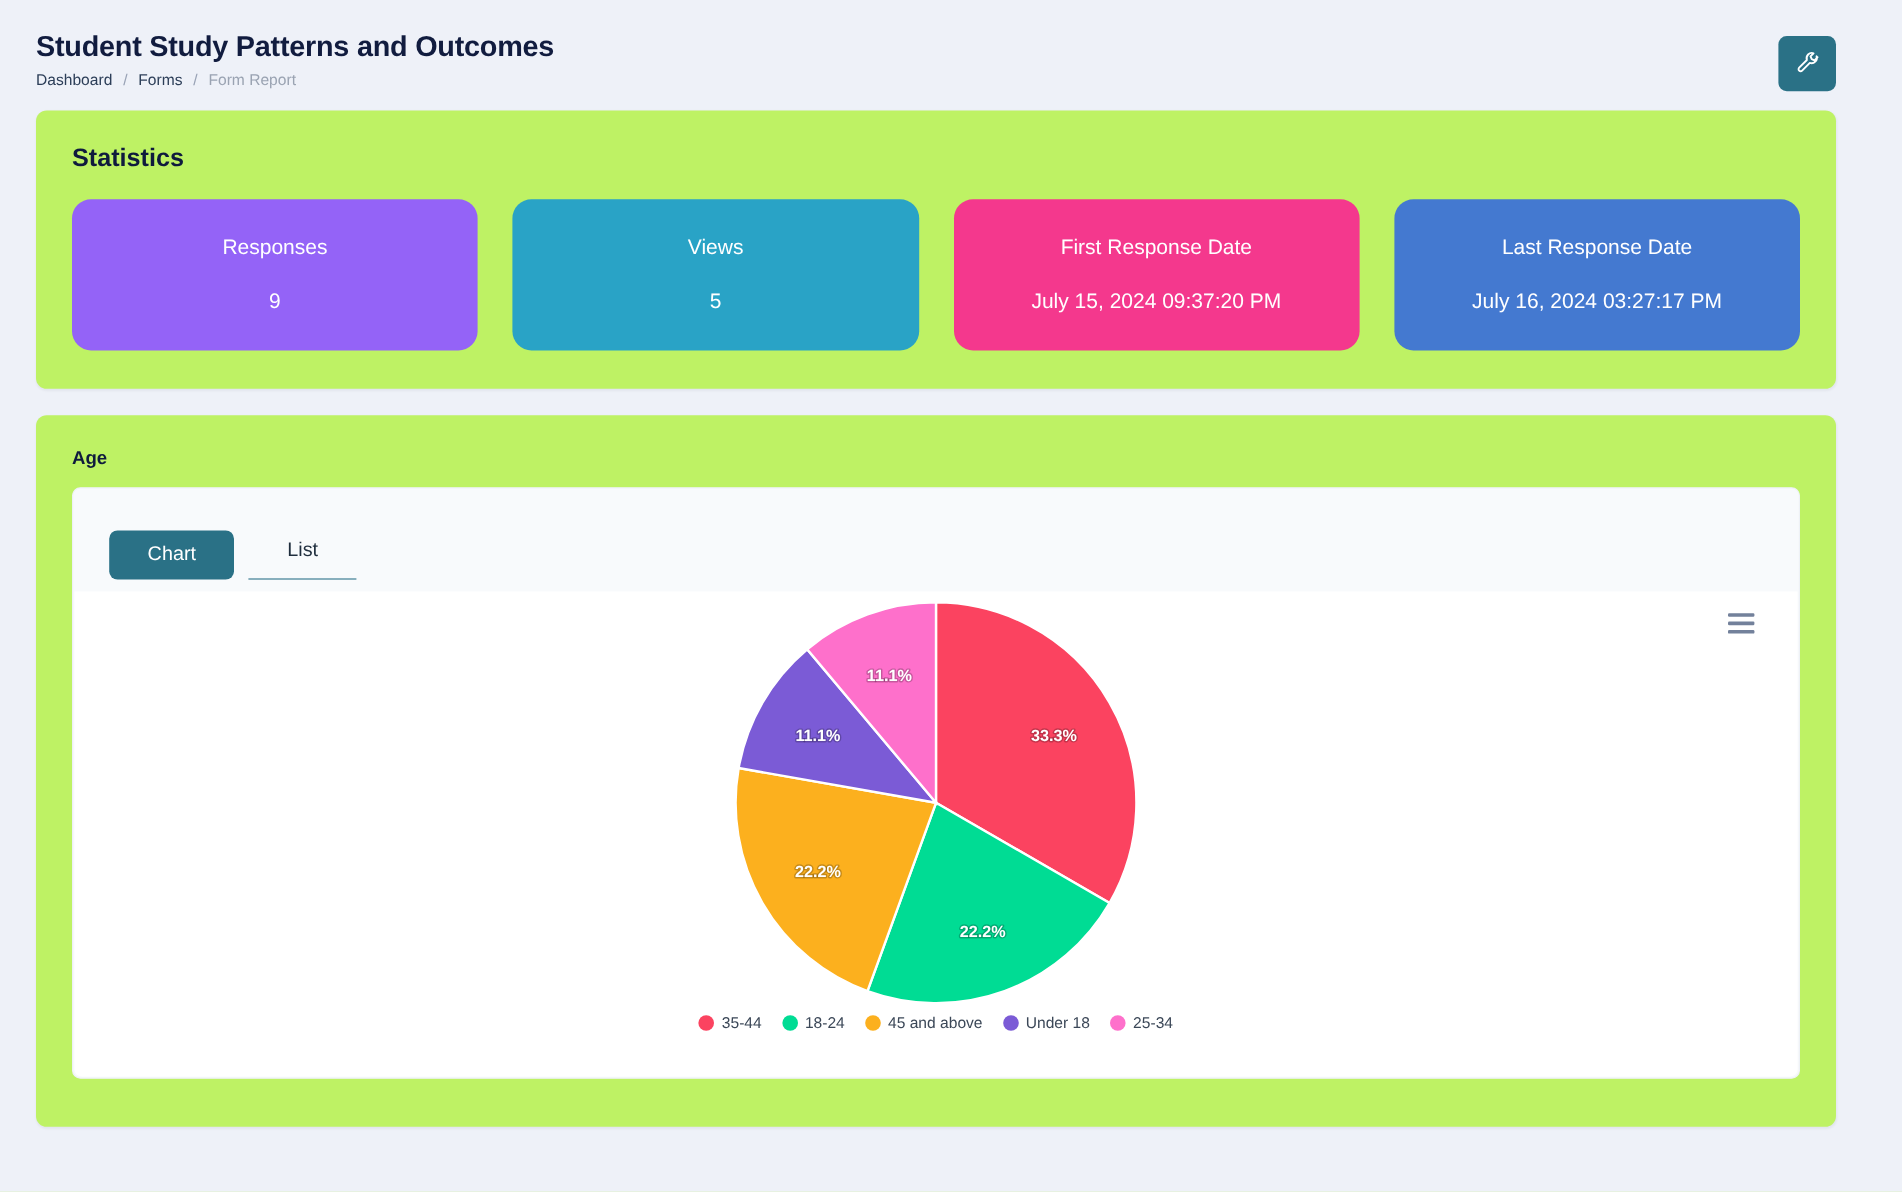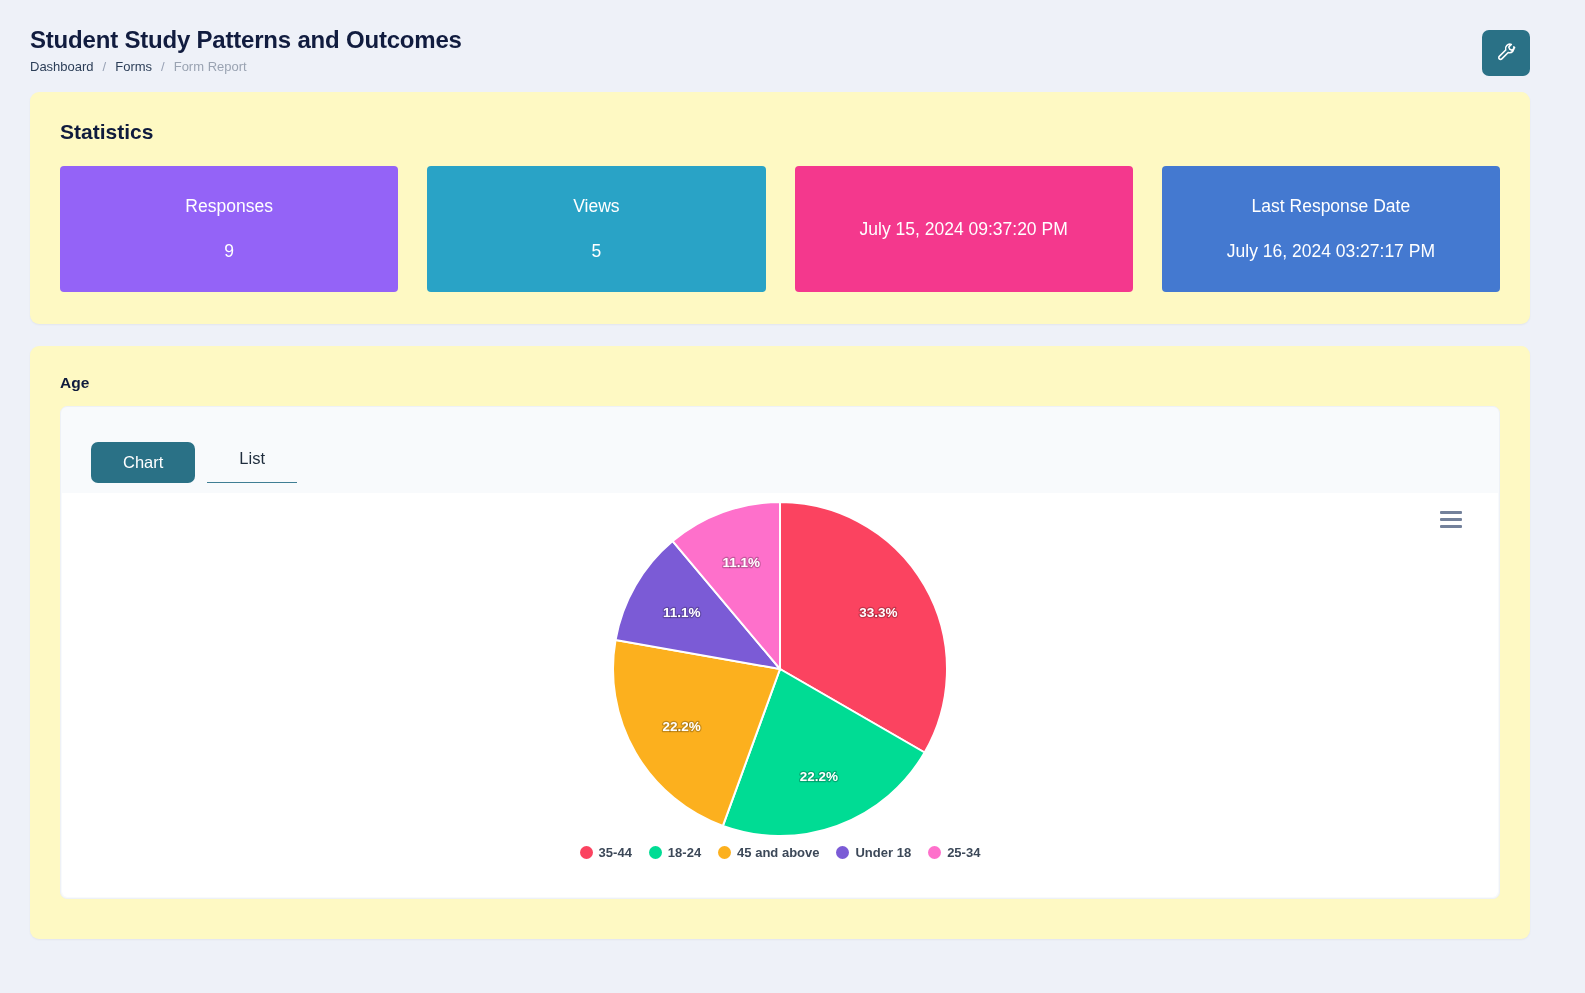--- a/index.html
+++ b/index.html
@@ -42,36 +42,36 @@
     background: #2a7186;
     border-radius: 7px;
     display: flex; align-items: center; justify-content: center;
     border: none;
     cursor: pointer;
     margin-top: 4px;
   }
 
   
   .panel {
-    background: #fef9c3;
+    background: #bef264;
     border-radius: 9px;
     margin: 0 30px 22px 30px;
     box-shadow: 0 1px 2px rgba(16,24,40,0.05);
   }
   .stats-panel { padding: 28px 30px 32px 30px; }
   .stats-title {
     font-size: 21px;
     font-weight: bold;
     color: #0f1b3d;
     margin-bottom: 22px;
   }
   .stat-row { display: flex; gap: 29px; }
   .stat-card {
     flex: 1;
-    border-radius: 4px;
+    border-radius: 16px;
     color: #fff;
     text-align: center;
     padding: 30px 16px;
     min-height: 116px;
     display: flex;
     flex-direction: column;
     justify-content: center;
     gap: 24px;
   }
   .stat-label { font-size: 17.5px; font-weight: normal; }
@@ -159,21 +159,20 @@
   }
   .pie-svg-holder { position: relative; width: 340px; height: 340px; }
 
   .pie-legend {
     display: flex;
     align-items: flex-start;
     justify-content: center;
     gap: 17px;
     margin-top: 6px;
     flex-wrap: wrap;
-    font-weight: bold;
   }
   .legend-item {
     display: flex;
     align-items: center;
     gap: 6px;
     font-size: 13px;
     color: #3c4858;
     cursor: pointer;
   }
   .legend-dot {
@@ -218,20 +217,21 @@
     <div class="stat-row">
       <div class="stat-card" style="background: rgb(148, 99, 247);">
         <div class="stat-label">Responses</div>
         <div class="stat-value">9</div>
       </div>
       <div class="stat-card" style="background: rgb(41, 163, 198); justify-content: flex-end;">
         <div class="stat-label">Views</div>
         <div class="stat-value">5</div>
       </div>
       <div class="stat-card" style="background: rgb(244, 56, 141);">
+        <div class="stat-label">First Response Date</div>
         <div class="stat-value">July 15, 2024 09:37:20 PM</div>
       </div>
       <div class="stat-card" style="background: rgb(68, 121, 208);">
         <div class="stat-label">Last Response Date</div>
         <div class="stat-value">July 16, 2024 03:27:17 PM</div>
       </div>
     </div>
   </div>
 
   <div class="panel field-panel">

